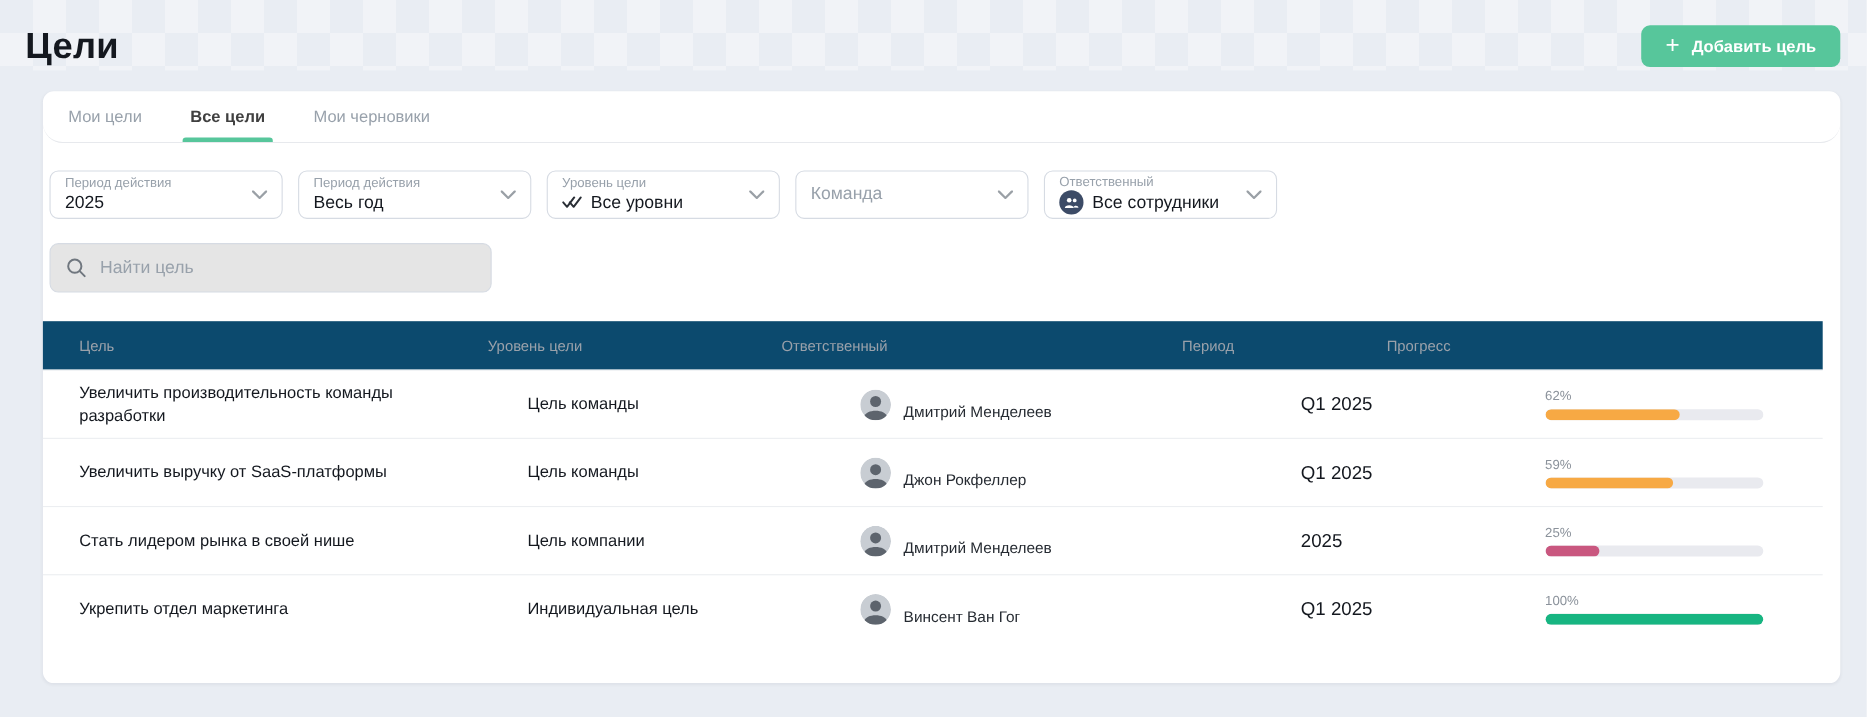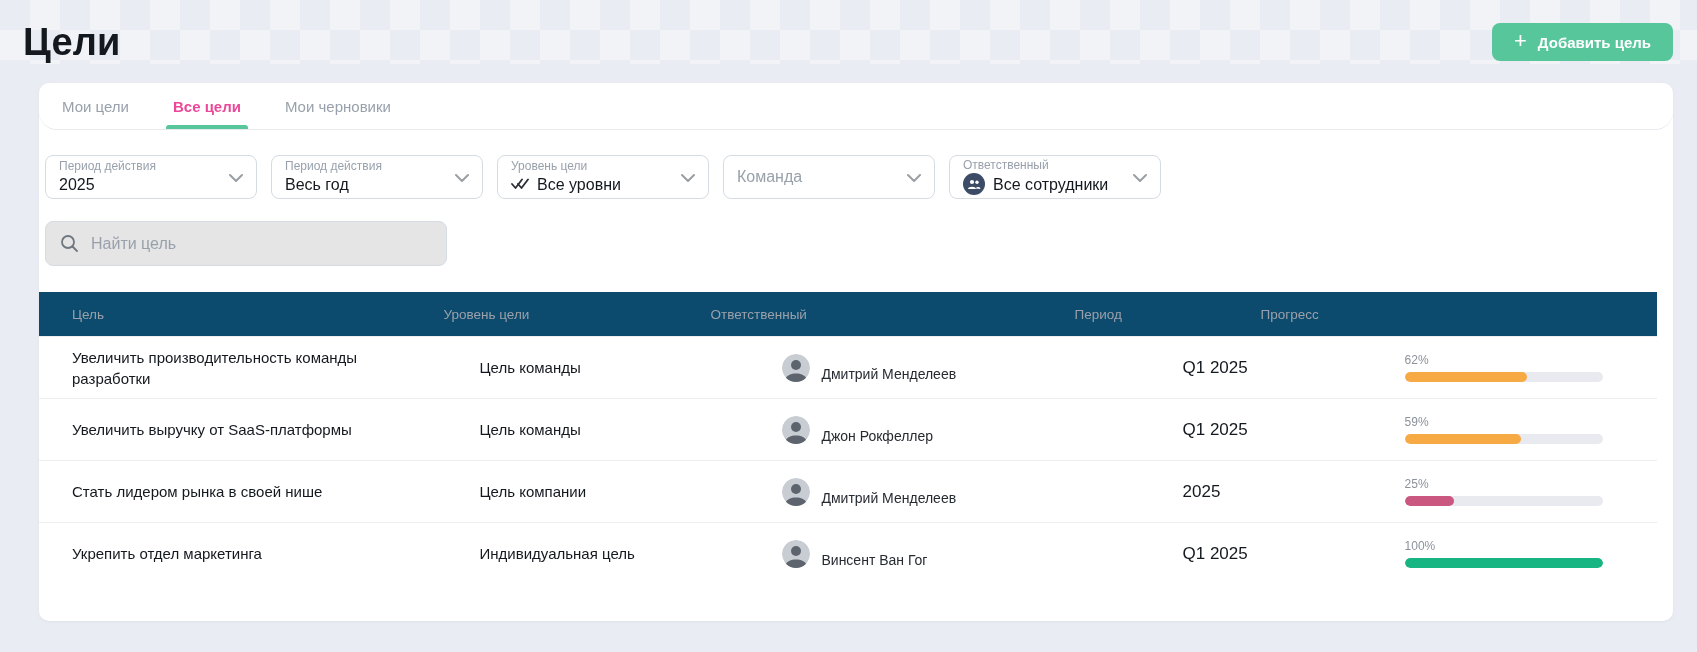--- a/index.html
+++ b/index.html
@@ -12,39 +12,39 @@
   }
   body::before{
     content:""; position:absolute; left:0; top:0; width:100%; height:64px;
     background-image:conic-gradient(rgba(255,255,255,.35) 90deg, transparent 90deg 180deg, rgba(255,255,255,.35) 180deg 270deg, transparent 270deg);
     background-size:60px 60px; pointer-events:none;
   }
   .page { position:relative; padding:16px 24px 0 23px; }
 
   
   .header { display:flex; align-items:center; justify-content:space-between; height:52px; }
-  .page-title { font-size:38px; font-weight:700; color:#14181f; letter-spacing:.2px; }
+  .page-title { font-size:33px; font-weight:700; color:#14181f; letter-spacing:.2px; }
   .add-btn {
     display:flex; align-items:center; gap:11px; height:38px; padding:0 22px;
     background:#57c69b; color:#fff; border:none; border-radius:8px;
     font-family:inherit; font-size:15px; font-weight:700; cursor:pointer;
   }
   .add-btn .plus { font-size:22px; font-weight:400; line-height:1; margin-top:-2px; }
 
   
   .card {
     margin:15px 0 0 16px; background:#fff; border-radius:10px;
     box-shadow:0 1px 3px rgba(16,24,40,.05); padding-bottom:16px; min-height:538px;
   }
 
   
   .tabs { display:flex; gap:38px; padding:0 20px; height:47px; align-items:center; border-bottom:1px solid #e7e9ed;border-radius:18px; }
   .tab { position:relative; height:100%; display:flex; align-items:center; padding:0 3px;
          font-size:15px; color:#98a1ab; cursor:pointer; }
-  .tab.active { color:#ec4899; font-weight:700; }
+  .tab.active { color:#404040; font-weight:700; }
   .tab.active::after { content:""; position:absolute; left:-4px; right:-4px; bottom:0; height:4px;
          background:#57c69b; border-radius:3px 3px 0 0; }
 
   
   .filters { display:flex; gap:14px; padding:25px 16px 0 6px; }
   .filter {
     position:relative; width:212px; height:44px; border:1px solid #d6dbe3; border-radius:8px;
     padding:5px 36px 5px 13px; display:flex; flex-direction:column; justify-content:center; gap:1px;
     background:#fff; cursor:pointer;
   }

